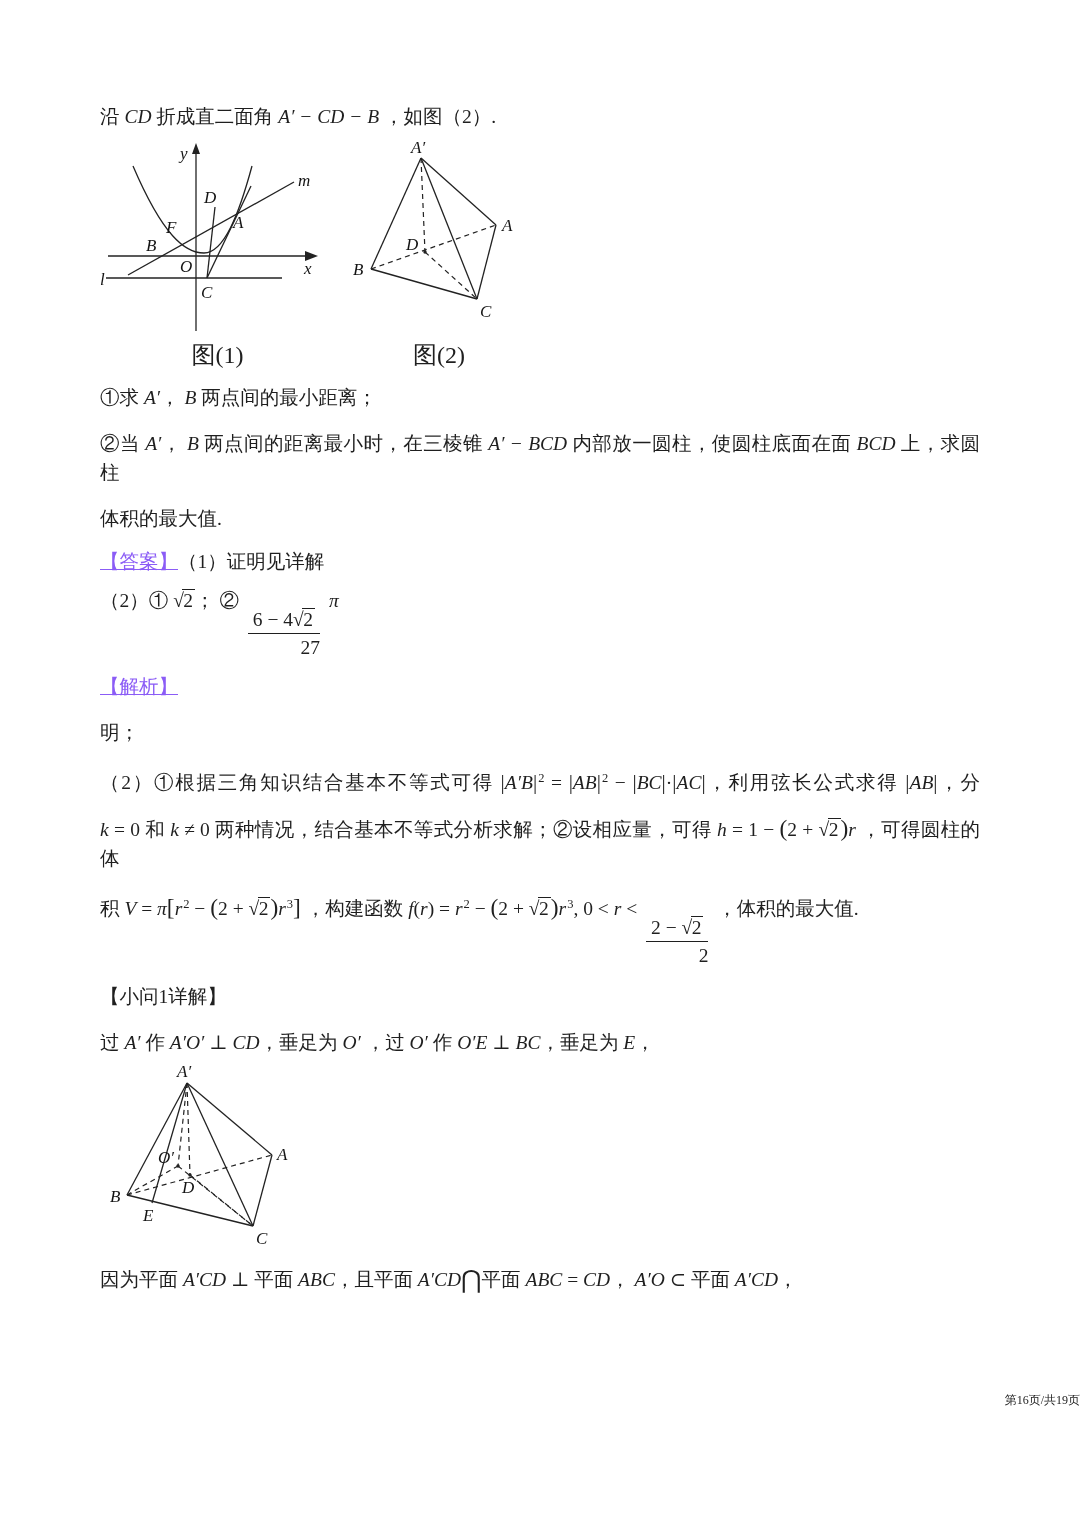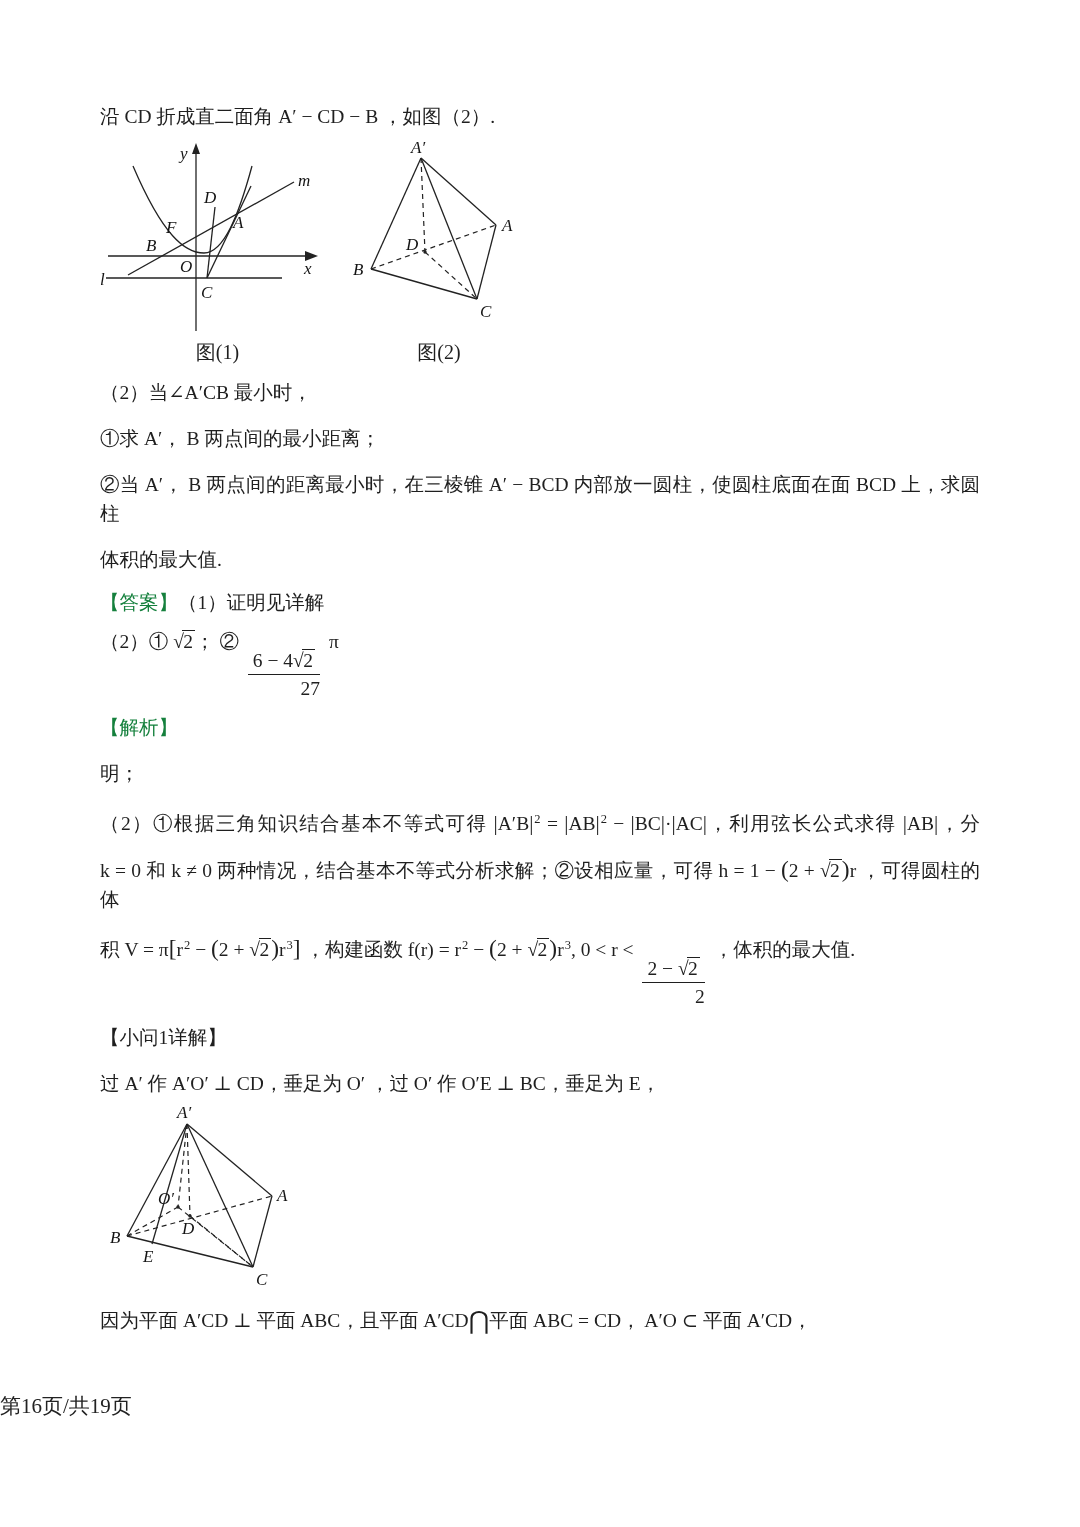--- a/index.html
+++ b/index.html
@@ -4,43 +4,43 @@
 <style>
   html,body{margin:0;padding:0;}
   body{
     width:1080px;height:1527px;position:relative;overflow:hidden;
     background:#ffffff;color:#1f1f1f;
     font-family:"Liberation Serif","DejaVu Serif",serif;
   }
   .doc{padding:102px 100px 0 100px;}
   .ln{font-size:19.5px;line-height:29px;margin:0 0 17px 0;text-align:justify;}
   .fill{text-align-last:justify;}
-  .m{font-family:"Liberation Serif","DejaVu Serif",serif;}
+  .m{font-family:"Liberation Serif","DejaVu Serif",serif;font-style:italic;}
   .r{font-family:"Liberation Serif","DejaVu Serif",serif;}
   .bar{font-family:"Liberation Serif","DejaVu Serif",serif;font-size:1.08em;}
   .sup{font-size:12.5px;vertical-align:7px;margin-left:1px;font-family:"Liberation Serif","DejaVu Serif",serif;}
   .sq{border-top:1.4px solid currentColor;padding:0 2px 0 1px;margin-left:-1.5px;font-family:"Liberation Serif","DejaVu Serif",serif;}
   .bp{font-size:1.2em;font-family:"Liberation Serif","DejaVu Serif",serif;}
   .cap{font-size:25px;line-height:1;vertical-align:-2px;font-family:"Liberation Serif","DejaVu Serif",serif;}
-  .tag{color:#15803d;}
+  .tag{color:#8b5cf6;text-decoration:underline;}
   .frac{display:inline-flex;flex-direction:column;align-items:flex-end;vertical-align:-0.95em;line-height:1.3;margin:0 4px;}
   .frac .num{border-bottom:1.4px solid currentColor;padding:0 5px 1px 5px;}
   .frac .den{padding-top:1px;}
   .tall{margin-top:4px;}
   .figrow{display:flex;align-items:flex-start;gap:14px;margin:0 0 12px 0;}
   .figbox{text-align:center;}
-  .figcap{font-size:20px;margin-top:2px;}
+  .figcap{font-size:24px;margin-top:2px;}
   svg{display:block;}
   svg text{font:italic 17px "Liberation Serif","DejaVu Serif",serif;fill:#141414;}
   svg .edge{stroke:#222;stroke-width:1.3;fill:none;}
   svg .thick{stroke-width:1.7;}
   svg .dash{stroke:#222;stroke-width:1.2;fill:none;stroke-dasharray:5 4;}
   svg .dot{fill:#222;}
   .fig3wrap{margin:0 0 10px 0;}
-  .footer{position:absolute;left:0;right:0;top:1392px;text-align:left;font-size:21px;color:#222;}
+  .footer{position:absolute;left:0;right:0;top:1392px;text-align:right;font-size:12px;color:#222;}
   
   .mb10{margin-bottom:10px;} .mb12{margin-bottom:12px;} .mb14{margin-bottom:14px;} .mb6{margin-bottom:6px;}
 </style>
 </head>
 <body>
 
 <div class="doc">
 
   <p class="ln mb10"><span>沿 </span><span class="m">CD</span><span> 折成直二面角 </span><span class="m">A′ − CD − B</span><span> ，如图（2）.</span></p>
 
@@ -95,21 +95,20 @@
         <text x="4" y="134">B</text>
         <text x="131" y="176">C</text>
         <text x="153" y="90">A</text>
         <text x="57" y="109">D</text>
       </svg>
       <div class="figcap">图(2)</div>
     </div>
 
   </div>
 
-  <p class="ln"><span>（2）当</span><span class="r">∠</span><span class="m">A′CB</span><span> 最小时，</span></p>
   <p class="ln"><span>①求 </span><span class="m">A′</span><span>， </span><span class="m">B</span><span> 两点间的最小距离；</span></p>
   <p class="ln fill"><span>②当 </span><span class="m">A′</span><span>， </span><span class="m">B</span><span> 两点间的距离最小时，在三棱锥 </span><span class="m">A′ − BCD</span><span> 内部放一圆柱，使圆柱底面在面 </span><span class="m">BCD</span><span> 上，求圆柱</span></p>
   <p class="ln mb14"><span>体积的最大值.</span></p>
 
   <p class="ln mb10"><span class="tag">【答案】</span><span><span>（1）证明见详解</span></span></p>
 
   <p class="ln tall mb12">
     <span><span>（2）① </span><span class="r">√</span><span class="sq">2</span><span>； ② </span></span><span class="frac">
         <span class="num"><span class="r">6 − 4</span><span class="r">√</span><span class="sq">2</span></span>
         <span class="den"><span class="r">27</span></span>

